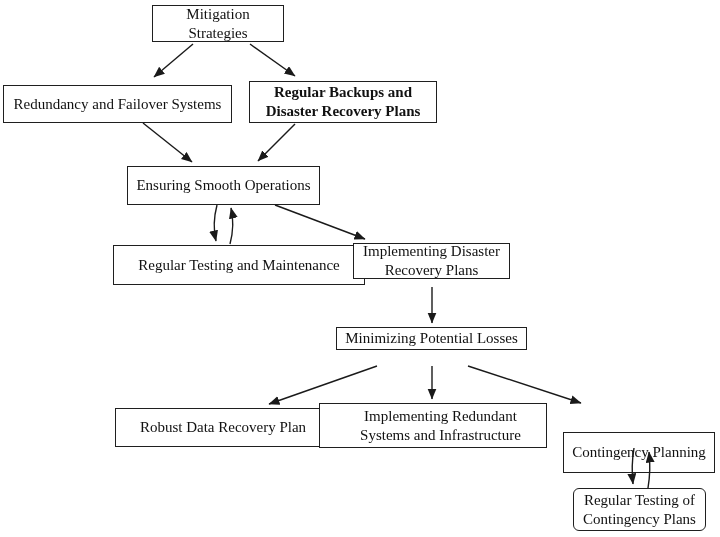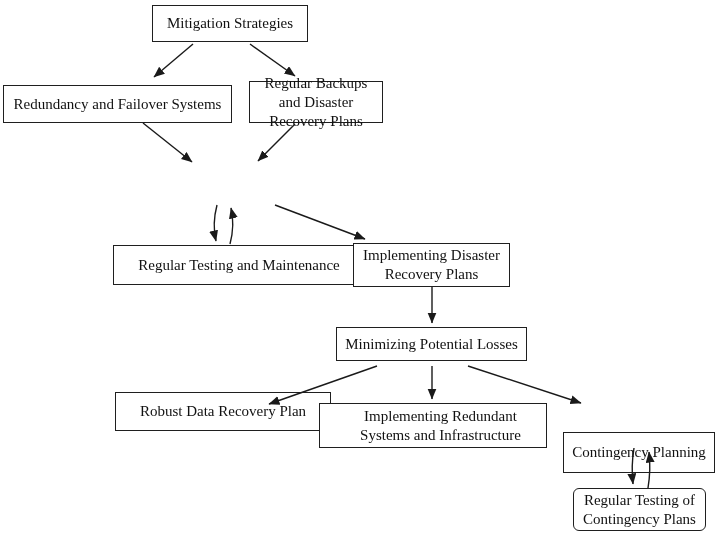--- a/index.html
+++ b/index.html
@@ -38,34 +38,35 @@
     pointer-events: none;
   }
   .edge { fill: none; stroke: var(--line); stroke-width: 1.4; }
   .ah   { fill: var(--line); }
 </style>
 </head>
 <body>
 
 <div class="canvas">
 
-  <div class="node" style="left:152px; top:5px; width:156px; height:37px;">Mitigation Strategies</div>
+  <div class="node" style="left:152px; top:5px; width:132px; height:37px;">Mitigation Strategies</div>
 
   <div class="node" style="left:3px; top:85px; width:229px; height:38px;">Redundancy and Failover Systems</div>
 
-  <div class="node" style="left:249px; top:81px; width:134px; height:42px;">Regular Backups and Disaster Recovery Plans</div>
+  <div class="node" style="left:249px; top:81px; width:188px; height:42px;font-weight:bold;">Regular Backups and Disaster Recovery Plans</div>
 
+  <div class="node" style="left:127px; top:166px; width:193px; height:39px;">Ensuring Smooth Operations</div>
 
   <div class="node" style="left:113px; top:245px; width:252px; height:40px;">Regular Testing and Maintenance</div>
 
-  <div class="node" style="left:353px; top:243px; width:157px; height:44px;">Implementing Disaster Recovery Plans</div>
+  <div class="node" style="left:353px; top:243px; width:157px; height:36px;">Implementing Disaster Recovery Plans</div>
 
-  <div class="node" style="left:336px; top:327px; width:191px; height:34px;">Minimizing Potential Losses</div>
+  <div class="node" style="left:336px; top:327px; width:191px; height:23px;">Minimizing Potential Losses</div>
 
-  <div class="node" style="left:115px; top:392px; width:216px; height:39px;">Robust Data Recovery Plan</div>
+  <div class="node" style="left:115px; top:408px; width:216px; height:39px;">Robust Data Recovery Plan</div>
 
   <div class="node" style="left:319px; top:403px; width:228px; height:45px;padding-left:19px;">Implementing Redundant Systems and Infrastructure</div>
 
   <div class="node" style="left:563px; top:407px; width:152px; height:41px;margin-top:25px;">Contingency Planning</div>
 
   <div class="node" style="left:573px; top:488px; width:133px; height:43px;border-radius:6px;">Regular Testing of Contingency Plans</div>
 
   <svg class="edges" viewBox="0 0 720 537">
     <defs>
       <marker id="ah" markerUnits="userSpaceOnUse" markerWidth="12" markerHeight="10" refX="10.5" refY="4.5" orient="auto">

